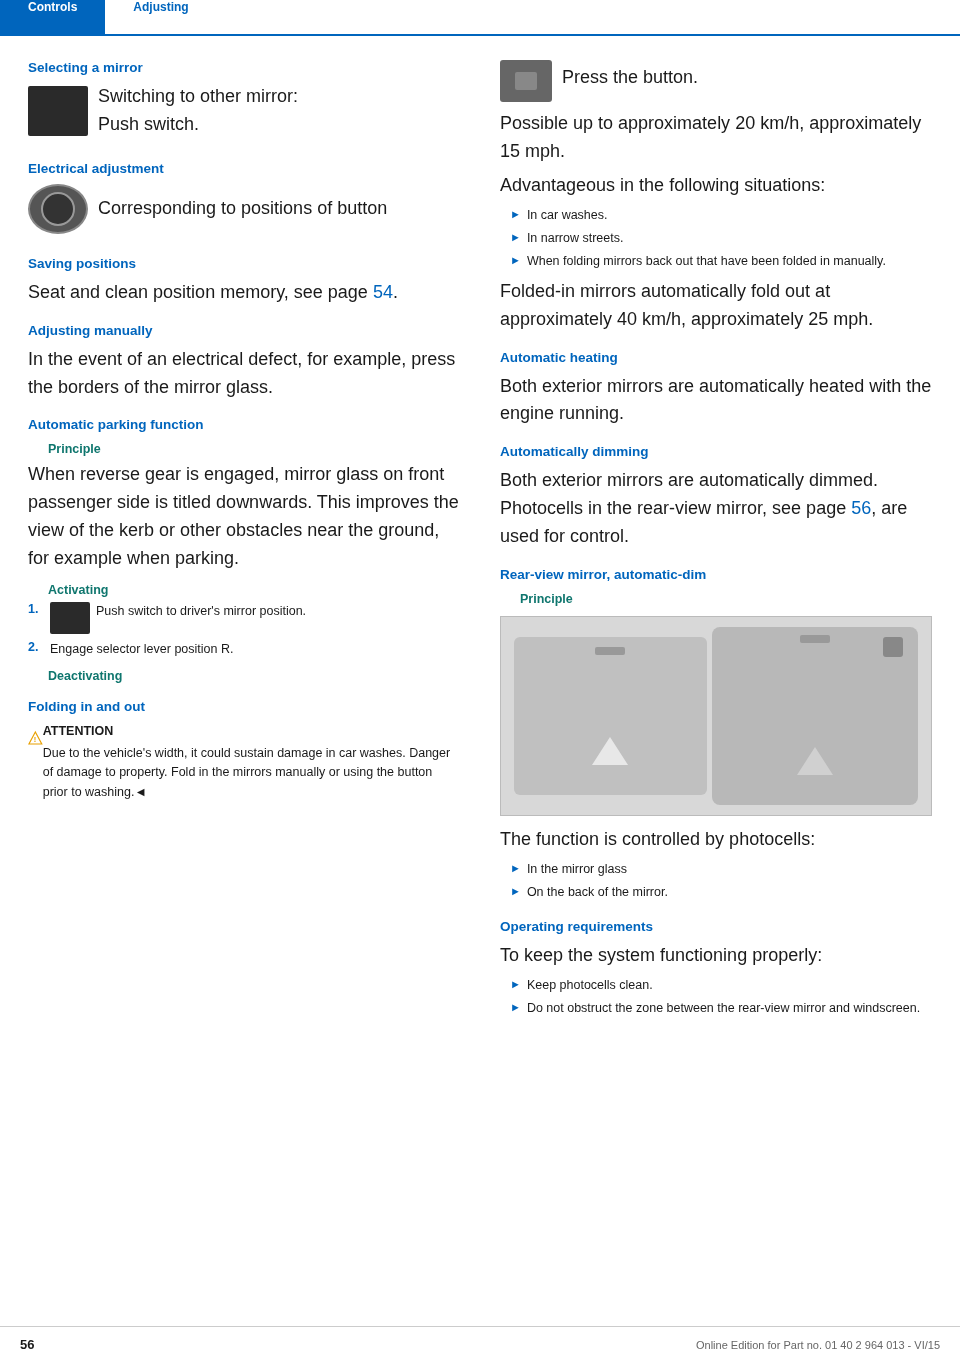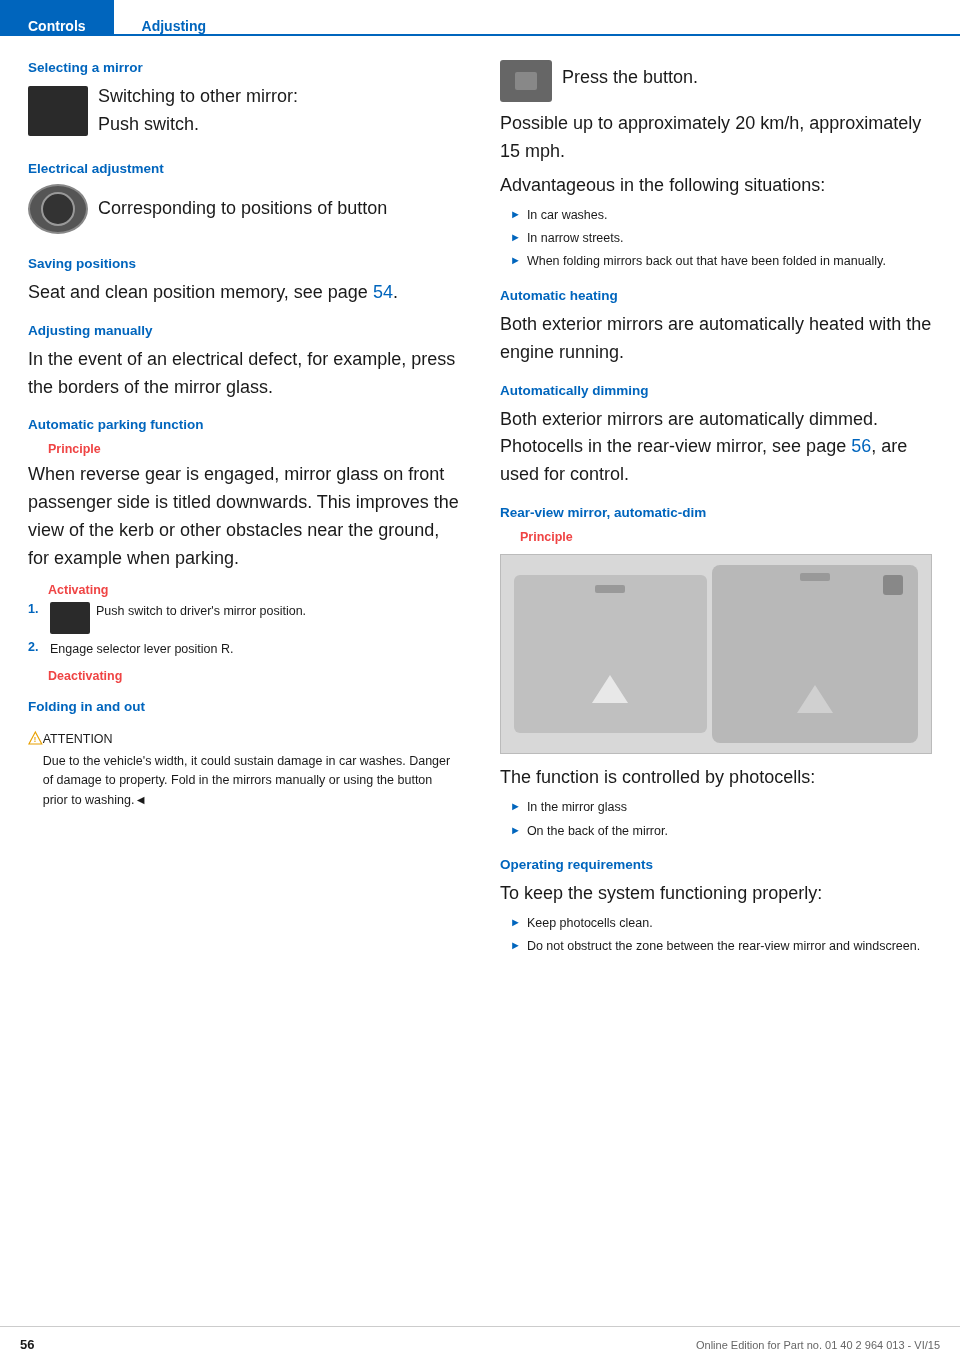--- a/index.html
+++ b/index.html
@@ -15,23 +15,23 @@
 
     
     .top-nav {
       display: flex;
       height: 36px;
       background: #fff;
       border-bottom: 2px solid #0065BD;
     }
     .top-nav .nav-item {
       display: flex;
-      align-items: flex-end;
+      align-items: flex-start;
       padding: 0 28px;
-      font-size: 14px;
+      font-size: 12px;
       font-weight: bold;
       color: #1a1a1a;
     }
     .top-nav .nav-item.active {
       background: #0065BD;
       color: #fff;
     }
     .top-nav .nav-item.inactive {
       background: #fff;
       color: #0065BD;
@@ -59,21 +59,21 @@
       font-size: 13.5px;
       font-weight: bold;
       margin-bottom: 8px;
       margin-top: 16px;
     }
     .section-title:first-child {
       margin-top: 4px;
     }
 
     .sub-title {
-      color: #ef4444;
+      color: #0f766e;
       font-size: 12.5px;
       font-weight: bold;
       margin-bottom: 5px;
       margin-top: 10px;
       padding-left: 20px;
     }
 
     p {
       font-size: 18px;
       line-height: 1.55;
@@ -174,24 +174,23 @@
     }
     .warning-triangle {
       width: 32px;
       height: 32px;
     }
     .warning-text {
       font-size: 12.5px;
       line-height: 1.55;
     }
     .warning-title {
-      font-weight: normal;
+      font-weight: bold;
       display: block;
       margin-bottom: 2px;
-      margin-top: 8px;
     }
 
     
     a.link {
       color: #0065BD;
       text-decoration: none;
     }
 
     
     .mirror-img-area {
@@ -379,20 +378,21 @@
         <div class="bullet-item">
           <span class="bullet-arrow">►</span>
           <span class="bullet-text">In narrow streets.</span>
         </div>
         <div class="bullet-item">
           <span class="bullet-arrow">►</span>
           <span class="bullet-text">When folding mirrors back out that have been folded in manually.</span>
         </div>
       </div>
 
+    <p style="margin-top:6px;">Folded-in mirrors automatically fold out at approximately 40 km/h, approximately 25 mph.</p>
 
     <div class="section-title">Automatic heating</div>
     <p>Both exterior mirrors are automatically heated with the engine running.</p>
 
     <div class="section-title">Automatically dimming</div>
     <p>
       <span>Both exterior mirrors are automatically dimmed. Photocells in the rear-view mirror, see page </span><a class="link">56</a><span>, are used for control.</span>
     </p>
 
     <div class="section-title" style="color:#0065BD; font-weight:bold;">Rear-view mirror, automatic-dim</div>

